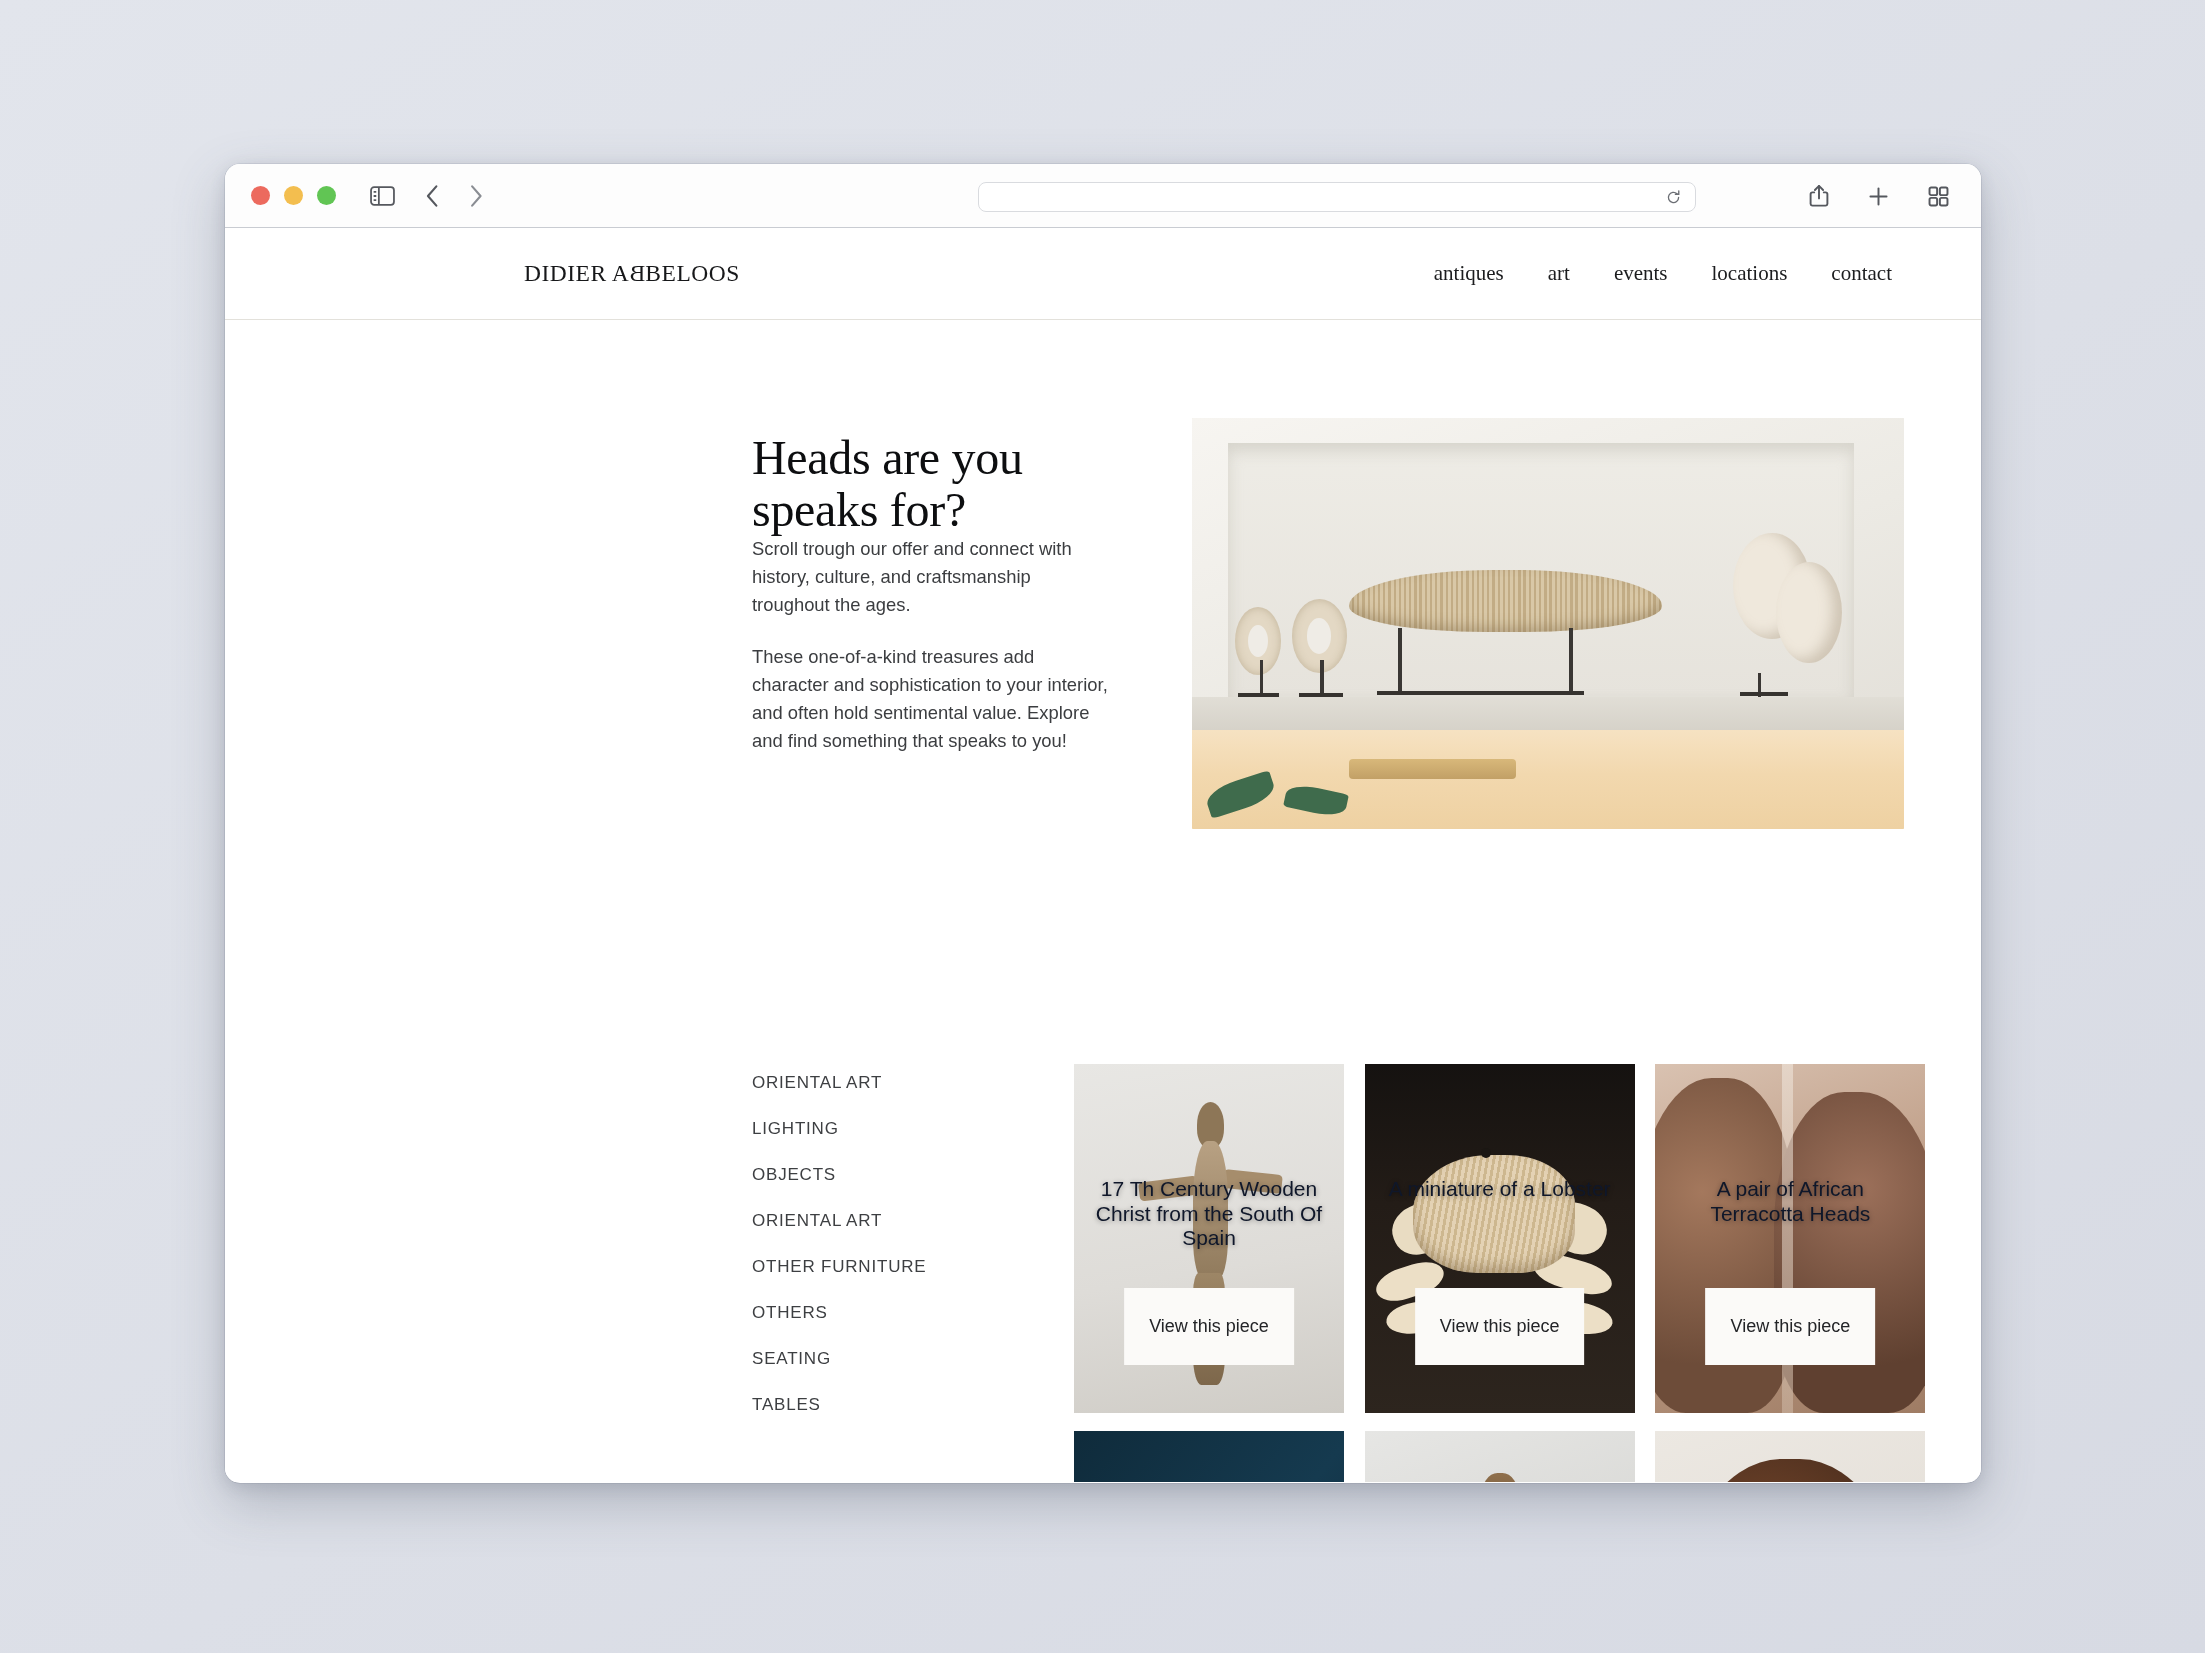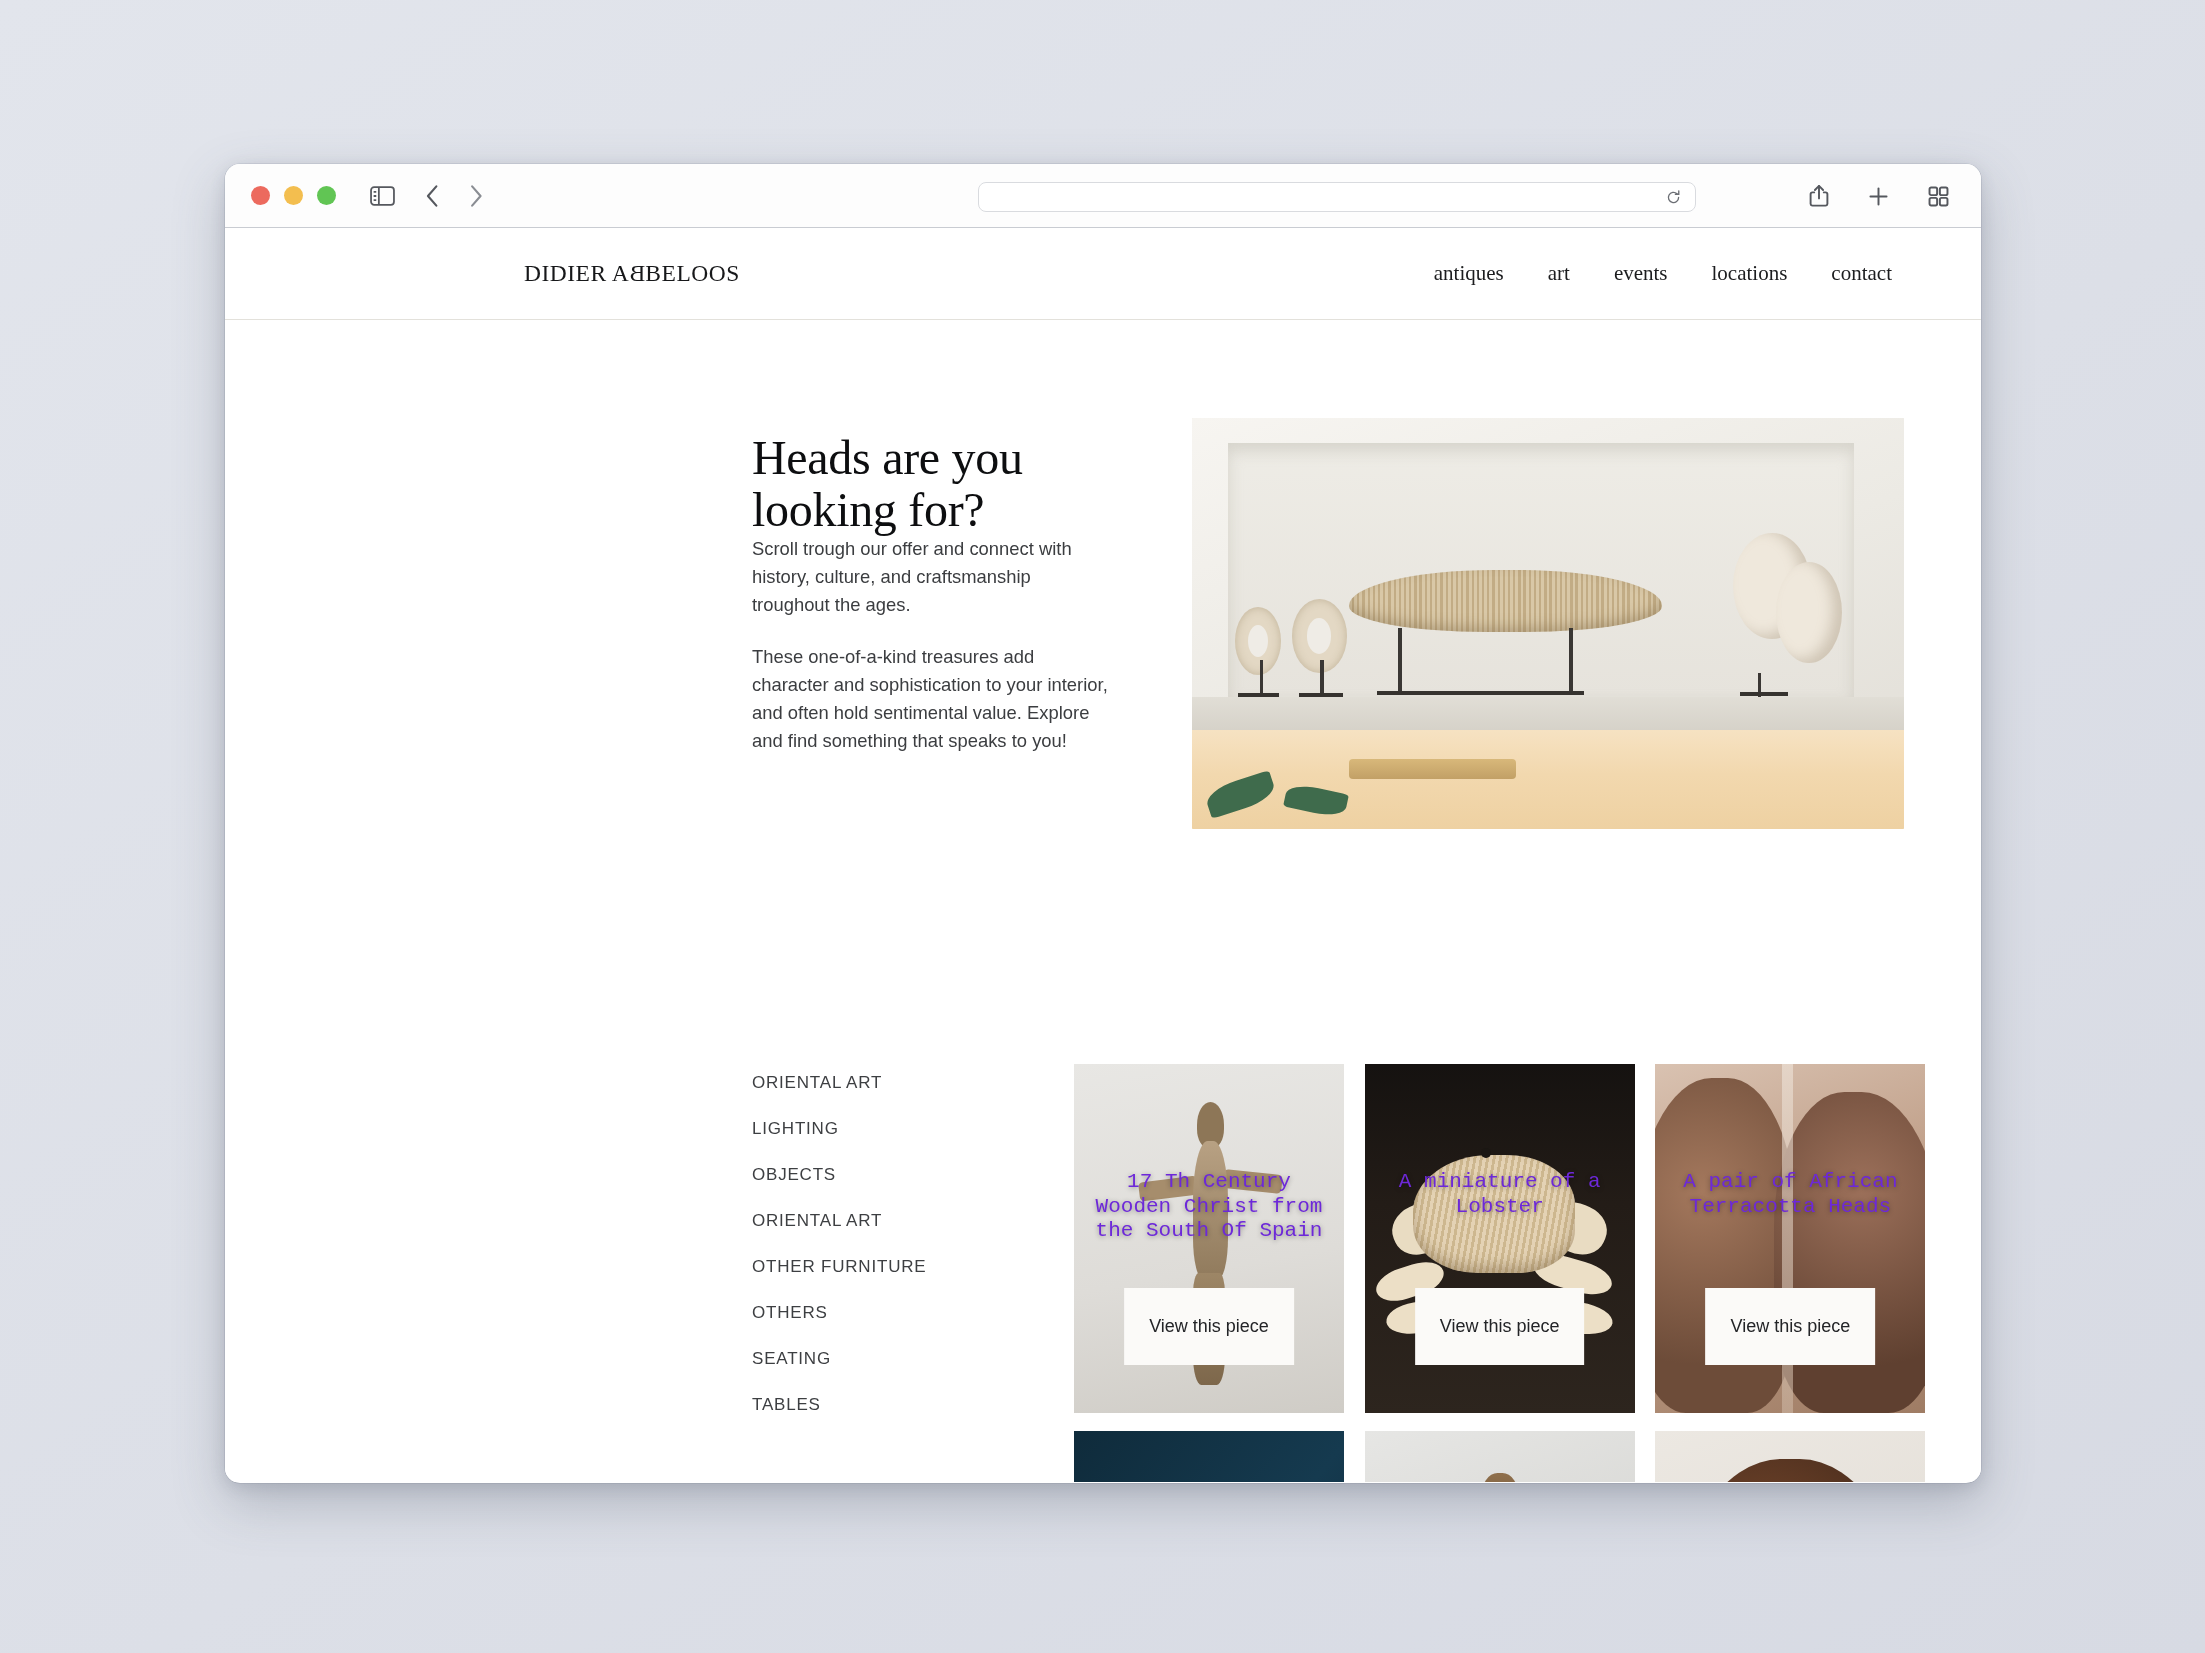--- a/index.html
+++ b/index.html
@@ -166,27 +166,27 @@
   }
   .product-card {
     position:relative;
     width:270px; height:349px;
     overflow:hidden;
     background:#d6d3cd;
   }
   .card-art { position:absolute; inset:0; }
   .product-title {
     position:absolute;
-    left:0; right:0; top:106px;
+    left:0; right:0; top:113px;
     padding:0 13.8px;
     text-align:center;
-    font-family:Liberation Mono, monospace;
+    font-family:Liberation Sans, sans-serif;
     font-size:21px;
     line-height:1.17;
-    color:#6d28d9;
+    color:#0f172a;
     text-shadow:0 1.1px 5.7px rgba(0,0,0,.38);
     z-index:3;
   }
   .view-piece-button {
     position:absolute;
     left:50%; transform:translateX(-50%);
     bottom:48px;
     background:#fbfaf8;
     border:none;
     padding:28px 25px;
@@ -373,21 +373,21 @@
           <a href="#">antiques</a>
           <a href="#">art</a>
           <a href="#">events</a>
           <a href="#">locations</a>
           <a href="#">contact</a>
         </nav>
       </header>
 
       <section id="hero">
         <div id="hero-copy">
-          <h1 id="hero-title"><span>Heads are you</span><br><span>looking for?</span></h1>
+          <h1 id="hero-title"><span>Heads are you</span><br><span>speaks for?</span></h1>
           <p class="p1">Scroll trough our offer and connect with history, culture, and craftsmanship troughout the ages.</p>
           <p class="p2">These one-of-a-kind treasures add character and sophistication to your interior, and often hold sentimental value. Explore and find something that speaks to you!</p>
         </div>
 
         <div id="hero-image">
           <div class="hero-scene">
             <div class="hero-wall"></div>
             <div class="hero-niche"></div>
             <div class="ring" style="left:6%;  top:46%; width:46px;  height:68px;"></div>
             <div class="stand" style="left:9.5%; top:59%; height:51px;"></div>

